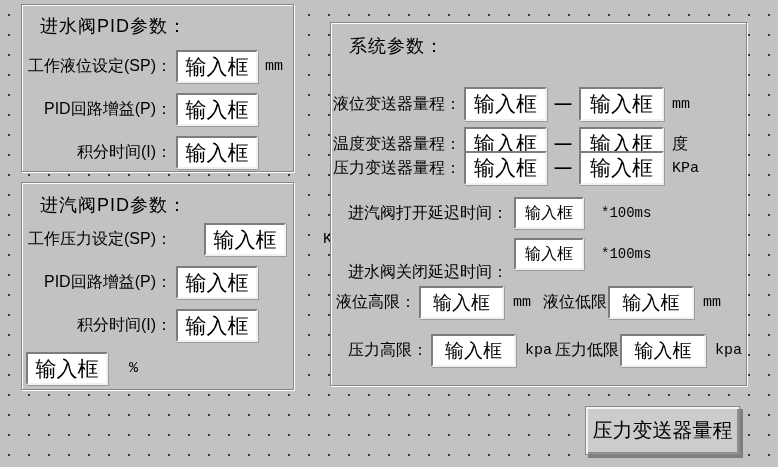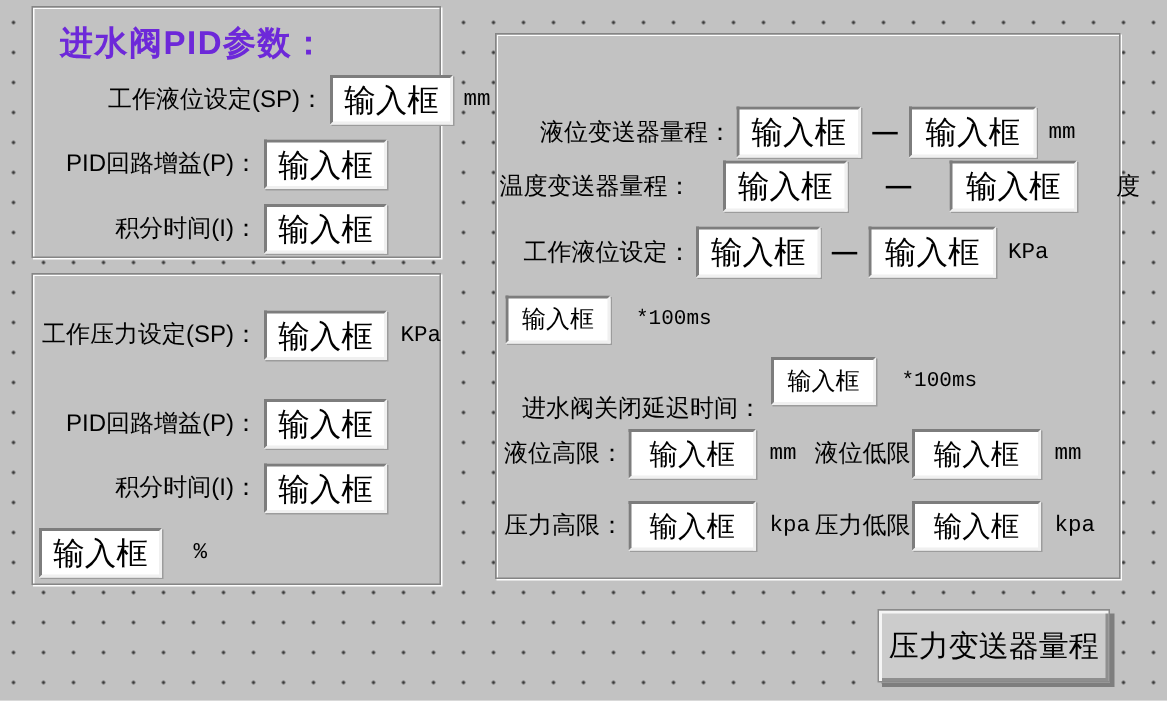--- a/index.html
+++ b/index.html
@@ -17,23 +17,23 @@
   
   .groupbox{
     position:absolute;
     background:#c2c2c2;
     border:1px solid #858585;
     box-shadow:inset 1px 1px 0 #fdfdfd, 1px 1px 0 #fdfdfd;
   }
   .gtitle{
     position:absolute;
     left:18px;
-    color:#6d28d9;
-    font-size:22px;
-    font-weight:bold;
+    color:#000000;
+    font-size:18px;
+    font-weight:normal;
     letter-spacing:1px;
     white-space:nowrap;
   }
   .row{
     position:absolute;
     left:0;
     display:flex;
     align-items:center;
     white-space:nowrap;
   }
@@ -85,40 +85,41 @@
   }
 </style>
 </head>
 <body>
 
 <div class="screen">
 
   <div class="groupbox" style="left:21px;top:4px;width:271px;height:166px;">
     <div class="gtitle" style="top:9px;">进水阀PID参数：</div>
 
-    <div class="row" style="top:45px;height:33px;padding-left:44px;">
+    <div class="row" style="top:45px;height:33px;">
       <div class="lab" style="width:150px;">工作液位设定(SP)：</div>
       <div class="inbox" style="margin-left:4px;width:82px;height:33px;font-size:21px;">输入框</div>
       <div class="unit" style="margin-left:7px;">mm</div>
     </div>
 
     <div class="row" style="top:88px;height:33px;">
       <div class="lab" style="width:150px;">PID回路增益(P)：</div>
       <div class="inbox" style="margin-left:4px;width:82px;height:33px;font-size:21px;">输入框</div>
     </div>
 
     <div class="row" style="top:131px;height:33px;">
       <div class="lab" style="width:150px;">积分时间(I)：</div>
       <div class="inbox" style="margin-left:4px;width:82px;height:33px;font-size:21px;">输入框</div>
     </div>
   </div>
 
   <div class="groupbox" style="left:21px;top:182px;width:271px;height:206px;">
+    <div class="gtitle" style="top:10px;">进汽阀PID参数：</div>
 
-    <div class="row" style="top:24px;height:33px;">
+    <div class="row" style="top:40px;height:33px;gap:28px;">
       <div class="lab" style="width:150px;">工作压力设定(SP)：</div>
       <div class="inbox" style="margin-left:4px;width:82px;height:33px;font-size:21px;">输入框</div>
       <div class="unit" style="margin-left:9px;">KPa</div>
     </div>
 
     <div class="row" style="top:83px;height:33px;">
       <div class="lab" style="width:150px;">PID回路增益(P)：</div>
       <div class="inbox" style="margin-left:4px;width:82px;height:33px;font-size:21px;">输入框</div>
     </div>
 
@@ -127,66 +128,68 @@
       <div class="inbox" style="margin-left:4px;width:82px;height:33px;font-size:21px;">输入框</div>
     </div>
 
     <div class="row" style="top:169px;height:33px;">
       <div class="inbox" style="margin-left:4px;width:82px;height:33px;font-size:21px;">输入框</div>
       <div class="unit" style="margin-left:21px;">%</div>
     </div>
   </div>
 
   <div class="groupbox" style="left:330px;top:22px;width:415px;height:362px;">
+    <div class="gtitle" style="top:11px;">系统参数：</div>
 
-    <div class="row" style="top:48px;height:34px;padding-left:27px;">
+    <div class="row" style="top:64px;height:34px;">
       <div class="lab" style="width:130px;">液位变送器量程：</div>
       <div class="inbox" style="margin-left:3px;width:83px;height:34px;font-size:21px;">输入框</div>
       <div class="dash">—</div>
       <div class="inbox" style="width:85px;height:34px;font-size:21px;">输入框</div>
       <div class="unit" style="margin-left:8px;">mm</div>
     </div>
 
-    <div class="row" style="top:84px;height:34px;gap:18px;">
+    <div class="row" style="top:104px;height:34px;">
       <div class="lab" style="width:130px;">温度变送器量程：</div>
       <div class="inbox" style="margin-left:3px;width:83px;height:34px;font-size:21px;">输入框</div>
       <div class="dash">—</div>
       <div class="inbox" style="width:85px;height:34px;font-size:21px;">输入框</div>
       <div class="unit" style="margin-left:8px;font-size:16px;">度</div>
     </div>
 
     <div class="row" style="top:128px;height:34px;">
-      <div class="lab" style="width:130px;">工作液位设定：</div>
+      <div class="lab" style="width:130px;">压力变送器量程：</div>
       <div class="inbox" style="margin-left:3px;width:83px;height:34px;font-size:21px;">输入框</div>
       <div class="dash">—</div>
       <div class="inbox" style="width:85px;height:34px;font-size:21px;">输入框</div>
       <div class="unit" style="margin-left:8px;">KPa</div>
     </div>
 
     <div class="row" style="top:174px;height:32px;">
+      <div class="lab" style="width:177px;">进汽阀打开延迟时间：</div>
       <div class="inbox" style="margin-left:6px;width:70px;height:32px;font-size:16px;">输入框</div>
       <div class="unit" style="margin-left:17px;font-size:14px;">*100ms</div>
     </div>
 
     <div class="row" style="top:215px;height:32px;">
       <div class="lab" style="width:177px;margin-top:36px;">进水阀关闭延迟时间：</div>
       <div class="inbox" style="margin-left:6px;width:70px;height:32px;font-size:16px;">输入框</div>
       <div class="unit" style="margin-left:17px;font-size:14px;">*100ms</div>
     </div>
 
     <div class="row" style="top:263px;height:33px;justify-content:center;">
       <div class="lab" style="width:85px;">液位高限：</div>
       <div class="inbox" style="margin-left:3px;width:85px;height:33px;font-size:19px;">输入框</div>
       <div class="unit" style="margin-left:9px;width:30px;">mm</div>
       <div class="lab" style="width:62px;">液位低限：</div>
       <div class="inbox" style="margin-left:3px;width:86px;height:33px;font-size:19px;">输入框</div>
       <div class="unit" style="margin-left:9px;">mm</div>
     </div>
 
-    <div class="row" style="top:311px;height:33px;">
+    <div class="row" style="top:311px;height:33px;margin-left:12px;">
       <div class="lab" style="width:85px;">压力高限：</div>
       <div class="inbox" style="margin-left:3px;width:85px;height:33px;font-size:19px;">输入框</div>
       <div class="unit" style="margin-left:9px;width:30px;">kpa</div>
       <div class="lab" style="width:62px;">压力低限：</div>
       <div class="inbox" style="margin-left:3px;width:86px;height:33px;font-size:19px;">输入框</div>
       <div class="unit" style="margin-left:9px;">kpa</div>
     </div>
   </div>
 
   <div class="return-btn">压力变送器量程</div>

